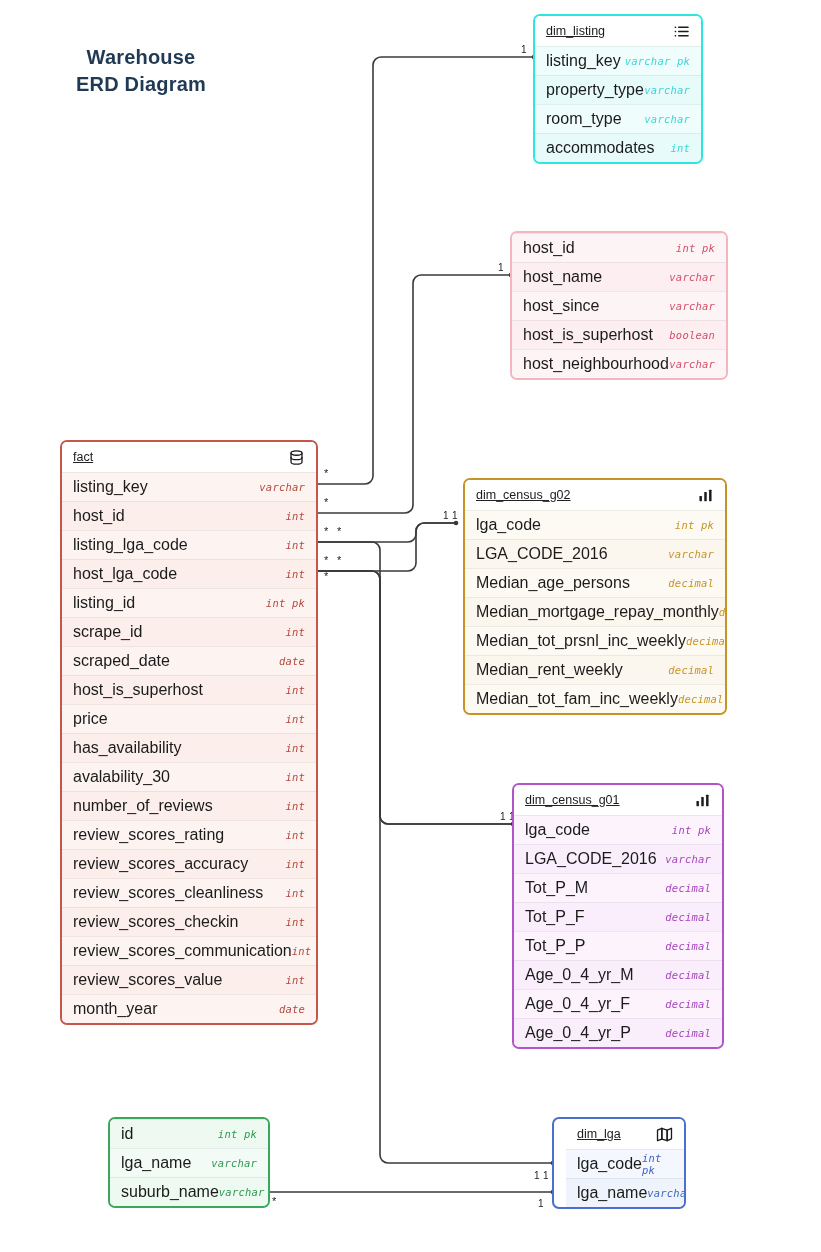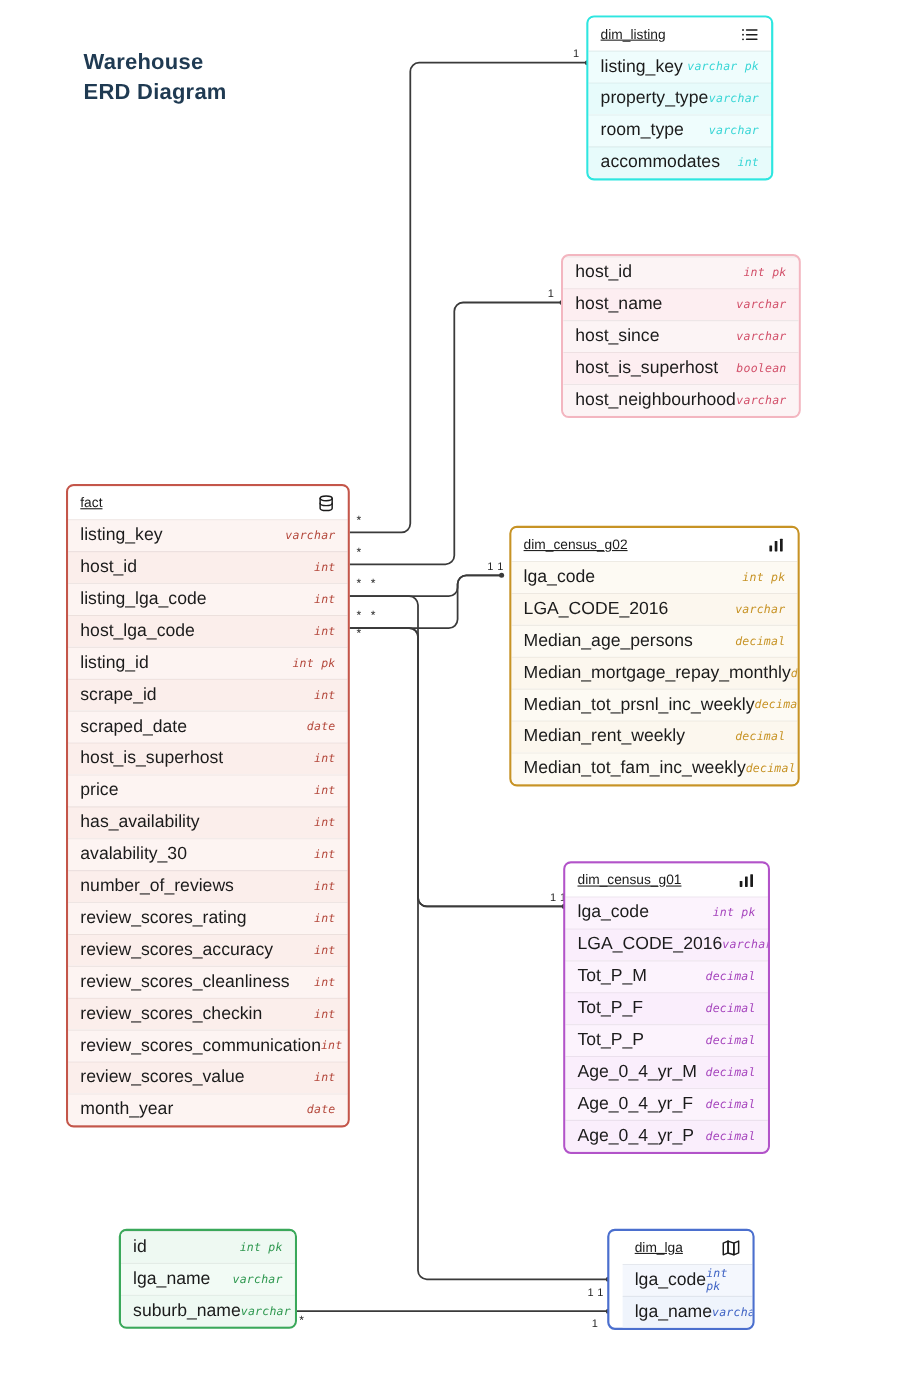--- a/index.html
+++ b/index.html
@@ -14,20 +14,21 @@
   #wires { position: absolute; left: 0; top: 0; width: 821px; height: 1252px; pointer-events: none; }
 
   .diagram-title {
     position: absolute;
     left: 76px; top: 44px;
     font-size: 20px; font-weight: bold;
     line-height: 27px;
     color: #1f3a52;
     letter-spacing: .2px;
     white-space: pre-line;
+    text-align: center;
   }
 
   .table-box {
     position: absolute;
     border: 2px solid #888;
     border-radius: 7px;
     background: #fff;
     overflow: hidden;
   }
   .tbl-header {
@@ -329,21 +330,21 @@
         </div>
         <div class="row">
           <span class="fname">Median_rent_weekly</span>
           <span class="ftype">decimal</span>
         </div>
         <div class="row">
           <span class="fname">Median_tot_fam_inc_weekly</span>
           <span class="ftype">decimal</span>
         </div>
       </div>
-      <div class="table-box c-purple" style="left: 512px; top: 783px; width: 188px;">
+      <div class="table-box c-purple" style="left: 512px; top: 783px; width: 212px;">
         <div class="tbl-header">
           <span class="ttl">dim_census_g01</span>
           <span>
             <svg class="ico" viewBox="0 0 18 18">
               <g fill="#1b1b1b">
         <rect x="2.6" y="9.5" width="2.6" height="5.6" rx=".5"></rect>
         <rect x="7.7" y="5.2" width="2.6" height="9.9" rx=".5"></rect>
         <rect x="12.8" y="3" width="2.6" height="12.1" rx=".5"></rect>
               </g>
             </svg>

